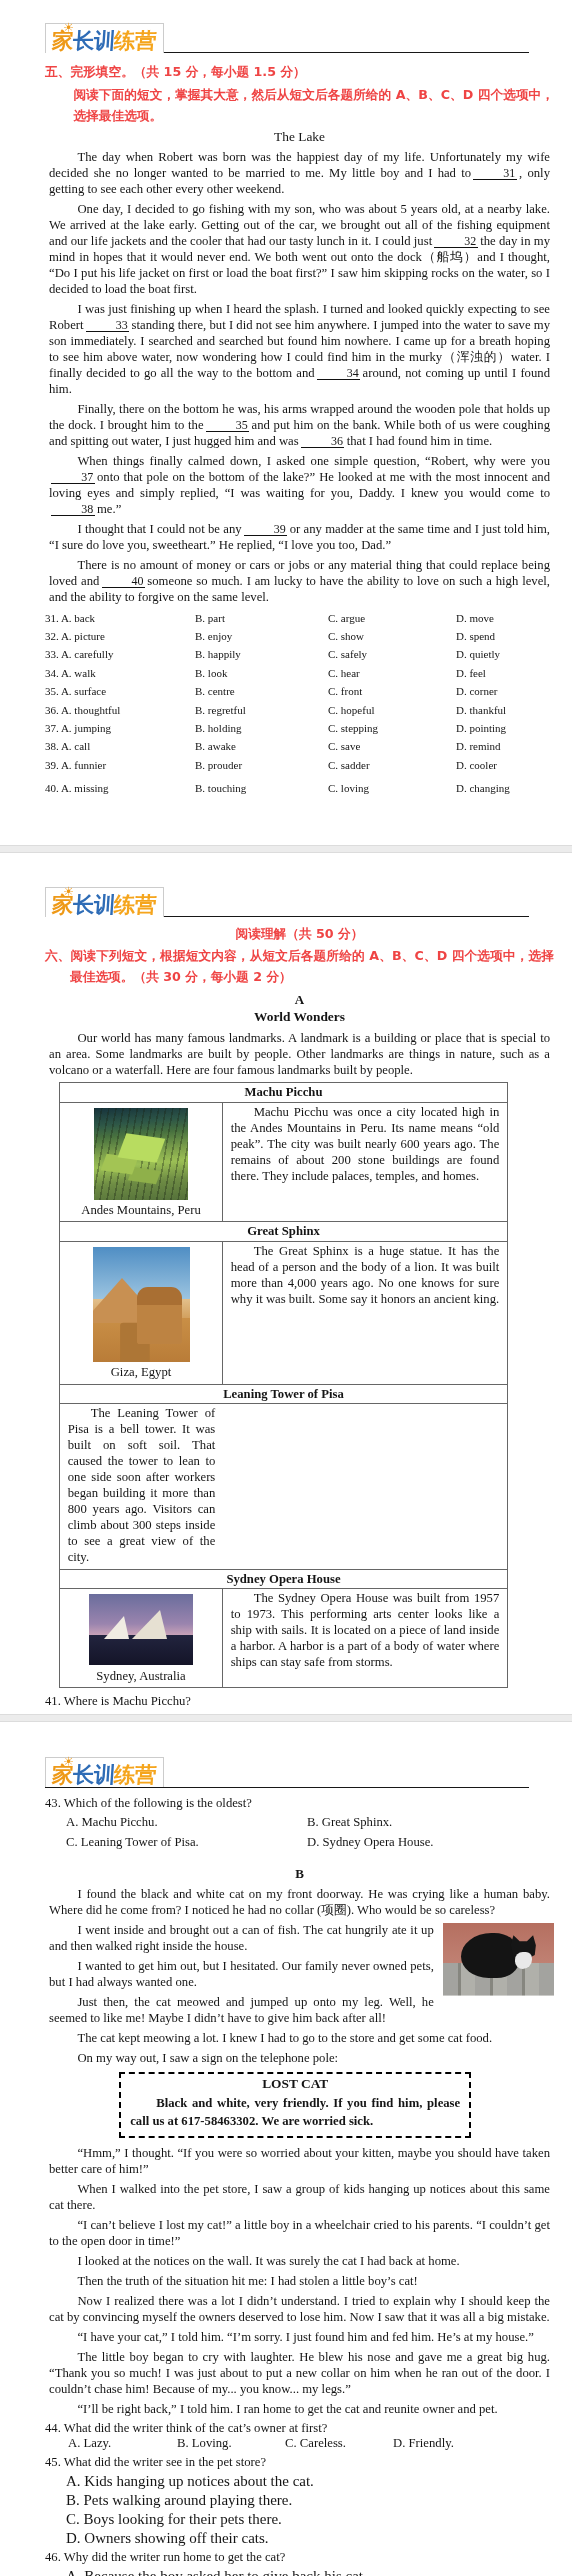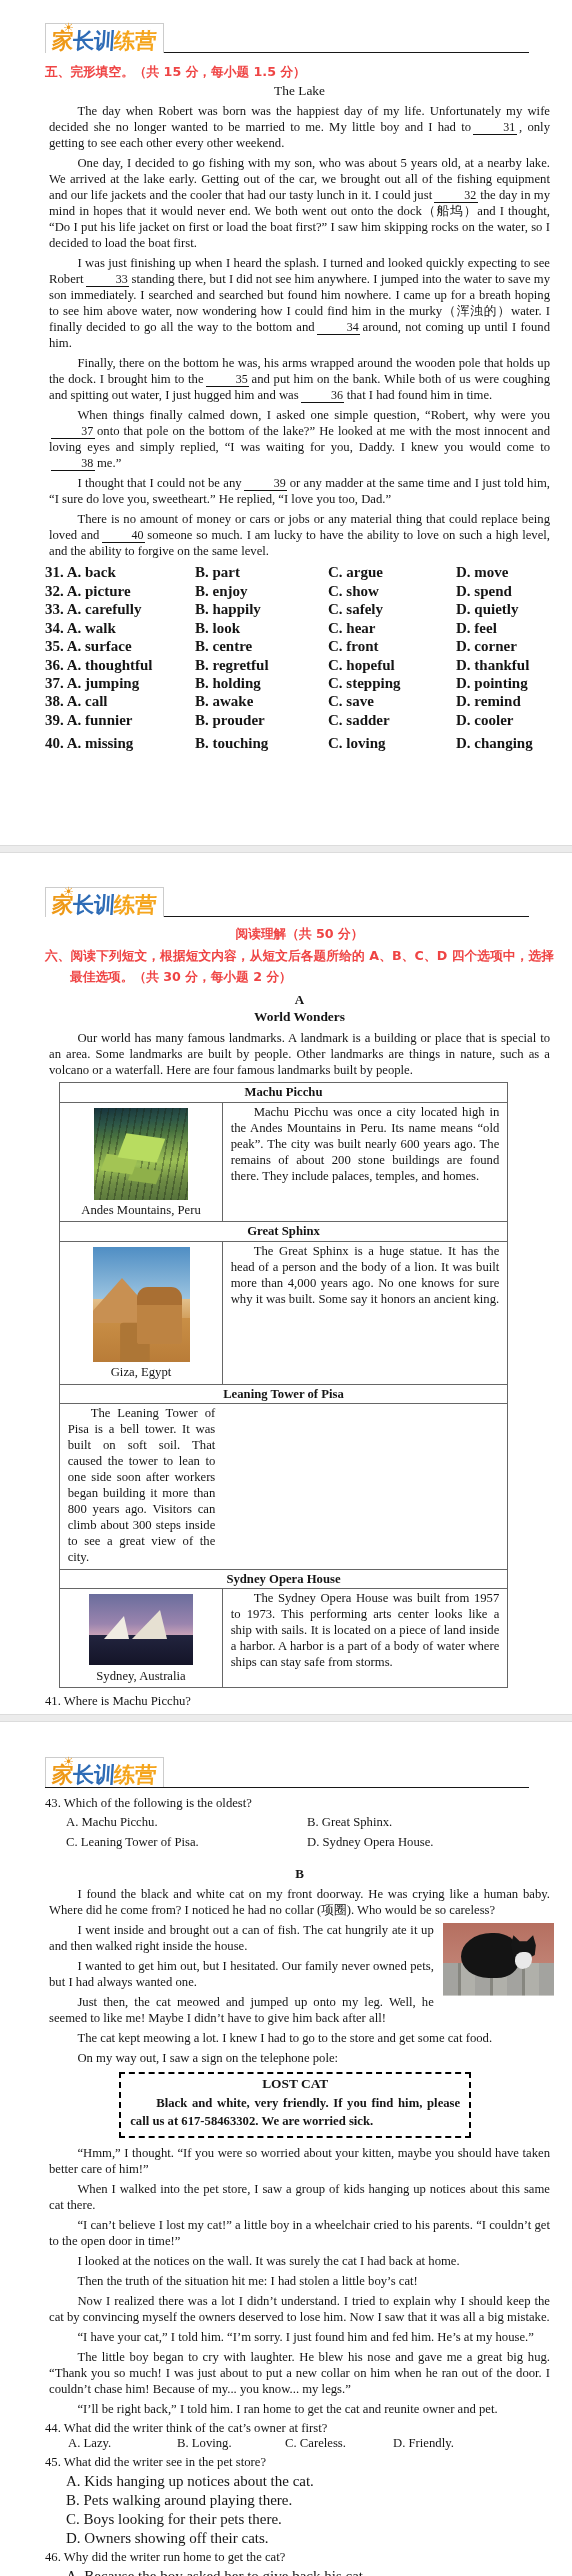--- a/index.html
+++ b/index.html
@@ -19,21 +19,21 @@
   .cn{font-family:"DejaVu Sans","Liberation Sans",sans-serif;font-weight:600;font-size:12.7px;color:#ef4444;}
   .sec5{margin-top:9.2px;line-height:18.4px;}
   .instr5{margin:3.1px 0 1.5px 28.4px;line-height:21px;text-align:justify;}
   .readhead{text-align:center;margin-top:6.1px;line-height:19px;}
   .instr6{margin-top:2.3px;line-height:21px;text-align:justify;padding-left:25px;text-indent:-25px;}
   
   .ptitle{text-align:center;font-size:13.4px;line-height:17px;margin:1.5px 0 2.3px;}
   .body{font-size:12.7px;line-height:16px;text-align:justify;margin:4px;text-indent:28.4px;}
   .blank{display:inline-block;min-width:34px;text-align:center;border-bottom:0.8px solid #111;line-height:11.5px;padding:0 1.5px;margin:0 2.3px;font-size:12px;}
   
-  .orow{display:grid;grid-template-columns:150px 133px 128px 1fr;font-size:15px;line-height:18.4px;font-weight:bold;}
+  .orow{display:grid;grid-template-columns:150px 133px 128px 1fr;font-size:11px;line-height:18.4px;}
   .orow.last{margin-top:4.6px;}
   
   .abl{text-align:center;font-weight:bold;font-size:13px;line-height:17px;margin-top:4.6px;}
   .wtitle{text-align:center;font-weight:bold;font-size:13.4px;line-height:17.7px;}
   .wtable{width:447px;margin:3.1px 0 3.1px 14px;border:0.8px solid #666;}
   .hrow{text-align:center;font-weight:bold;font-size:12.7px;line-height:18.4px;border-bottom:0.8px solid #666;}
   .crow{display:grid;grid-template-columns:163px 1fr;border-bottom:0.8px solid #666;}
   .crow:last-child{border-bottom:none;}
   .cleft{border-right:0.8px solid #666;text-align:center;padding:5.4px 0 3.1px;}
   .cright{padding:1.5px 7.7px 3.1px;}
@@ -77,20 +77,21 @@
 
 <div class="page p1">
   <div class="pagehead">
     <div class="logo">
       <span class="sun" style="color:#ee9917">☀</span>
       <span class="lc" style="color:#ee9917">家</span><span class="lc" style="color:#2e6cb6">长</span><span class="lc" style="color:#2e6cb6">训</span><span class="lc" style="color:#f5a51d">练</span><span class="lc" style="color:#f5a51d">营</span>
     </div>
   </div>
 
   <div class="cn sec5">五、完形填空。（共 15 分，每小题 1.5 分）</div>
+  <div class="cn instr5">阅读下面的短文，掌握其大意，然后从短文后各题所给的 A、B、C、D 四个选项中，选择最佳选项。</div>
   <div class="ptitle">The Lake</div>
 
   <p class="body"><span>The day when Robert was born was the happiest day of my life. Unfortunately my wife decided she no longer wanted to be married to me. My little boy and I had to</span><span class="blank">31</span><span>, only getting to see each other every other weekend.</span></p>
   <p class="body"><span>One day, I decided to go fishing with my son, who was about 5 years old, at a nearby lake. We arrived at the lake early. Getting out of the car, we brought out all of the fishing equipment and our life jackets and the cooler that had our tasty lunch in it. I could just</span><span class="blank">32</span><span>the day in my mind in hopes that it would never end. We both went out onto the dock（船坞）and I thought, “Do I put his life jacket on first or load the boat first?” I saw him skipping rocks on the water, so I decided to load the boat first.</span></p>
   <p class="body"><span>I was just finishing up when I heard the splash. I turned and looked quickly expecting to see Robert</span><span class="blank">33</span><span>standing there, but I did not see him anywhere. I jumped into the water to save my son immediately. I searched and searched but found him nowhere. I came up for a breath hoping to see him above water, now wondering how I could find him in the murky（浑浊的）water. I finally decided to go all the way to the bottom and</span><span class="blank">34</span><span>around, not coming up until I found him.</span></p>
   <p class="body"><span>Finally, there on the bottom he was, his arms wrapped around the wooden pole that holds up the dock. I brought him to the</span><span class="blank">35</span><span>and put him on the bank. While both of us were coughing and spitting out water, I just hugged him and was</span><span class="blank">36</span><span>that I had found him in time.</span></p>
   <p class="body"><span>When things finally calmed down, I asked one simple question, “Robert, why were you</span><span class="blank">37</span><span>onto that pole on the bottom of the lake?” He looked at me with the most innocent and loving eyes and simply replied, “I was waiting for you, Daddy. I knew you would come to</span><span class="blank">38</span><span>me.”</span></p>
   <p class="body"><span>I thought that I could not be any</span><span class="blank">39</span><span>or any madder at the same time and I just told him, “I sure do love you, sweetheart.” He replied, “I love you too, Dad.”</span></p>
   <p class="body"><span>There is no amount of money or cars or jobs or any material thing that could replace being loved and</span><span class="blank">40</span><span>someone so much. I am lucky to have the ability to love on such a high level, and the ability to forgive on the same level.</span></p>
 

